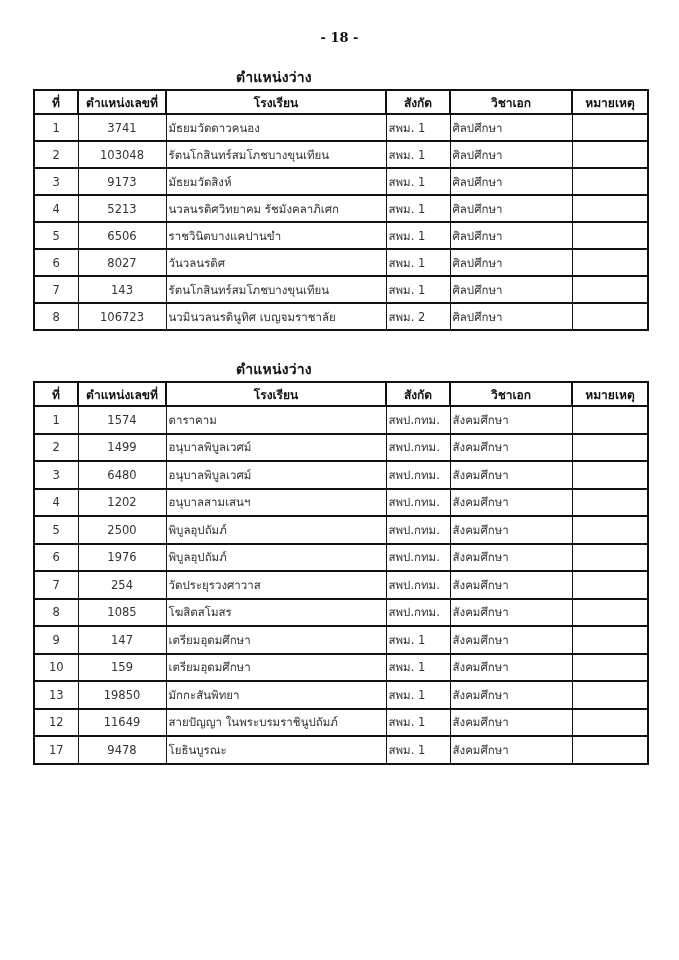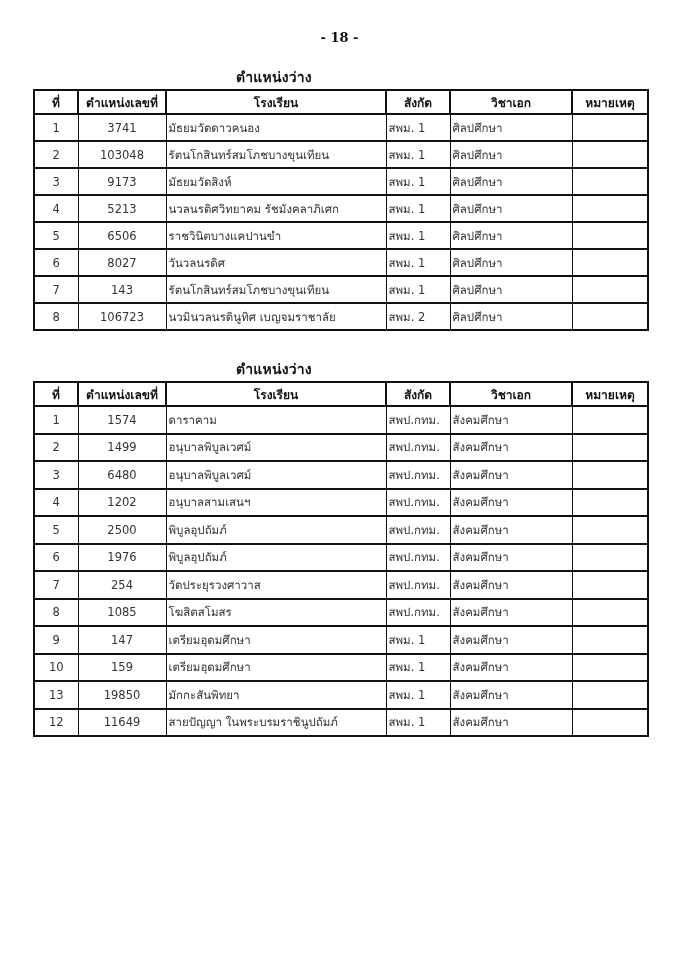--- a/index.html
+++ b/index.html
@@ -287,14 +287,22 @@
         <td class="note"></td>
       </tr>
       <tr>
         <td class="no">12</td>
         <td class="pos">11649</td>
         <td class="school">สายปัญญา ในพระบรมราชินูปถัมภ์</td>
         <td class="aff">สพม. 1</td>
         <td class="major">สังคมศึกษา</td>
         <td class="note"></td>
       </tr>
+      <tr>
+        <td class="no">17</td>
+        <td class="pos">9478</td>
+        <td class="school">โยธินบูรณะ</td>
+        <td class="aff">สพม. 1</td>
+        <td class="major">สังคมศึกษา</td>
+        <td class="note"></td>
+      </tr>
     </tbody>
 </table>
 
 </body></html>

